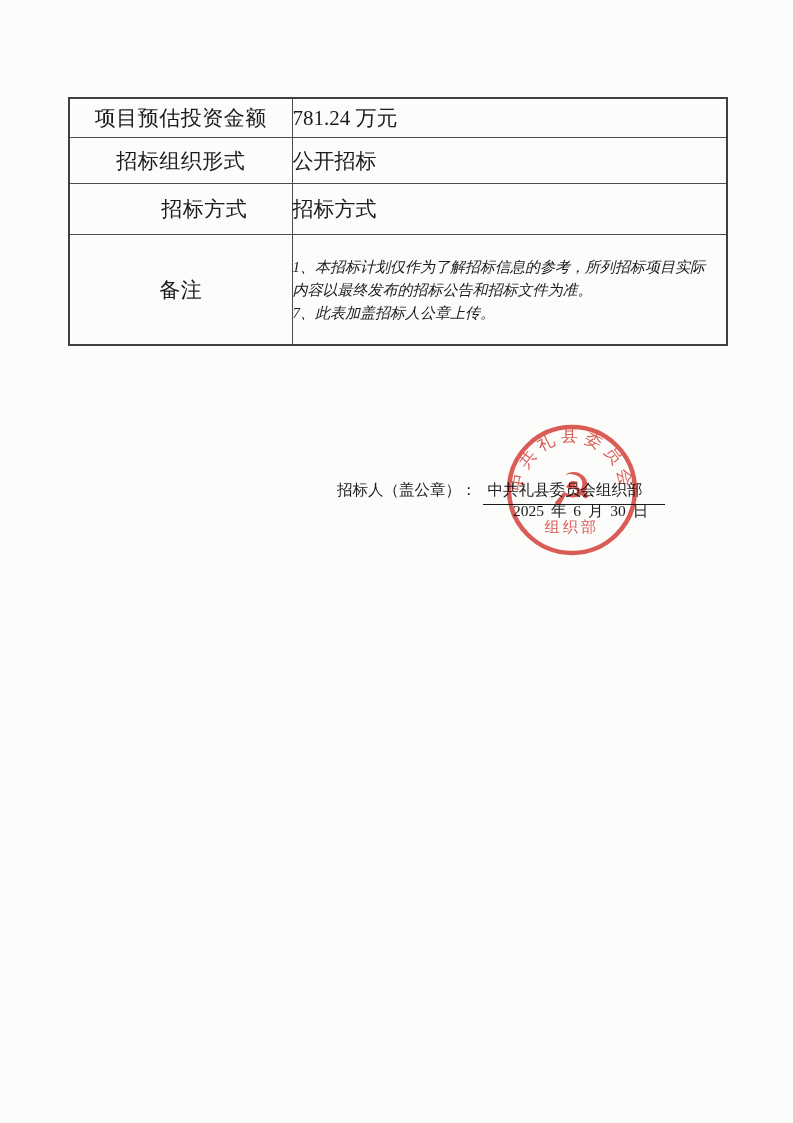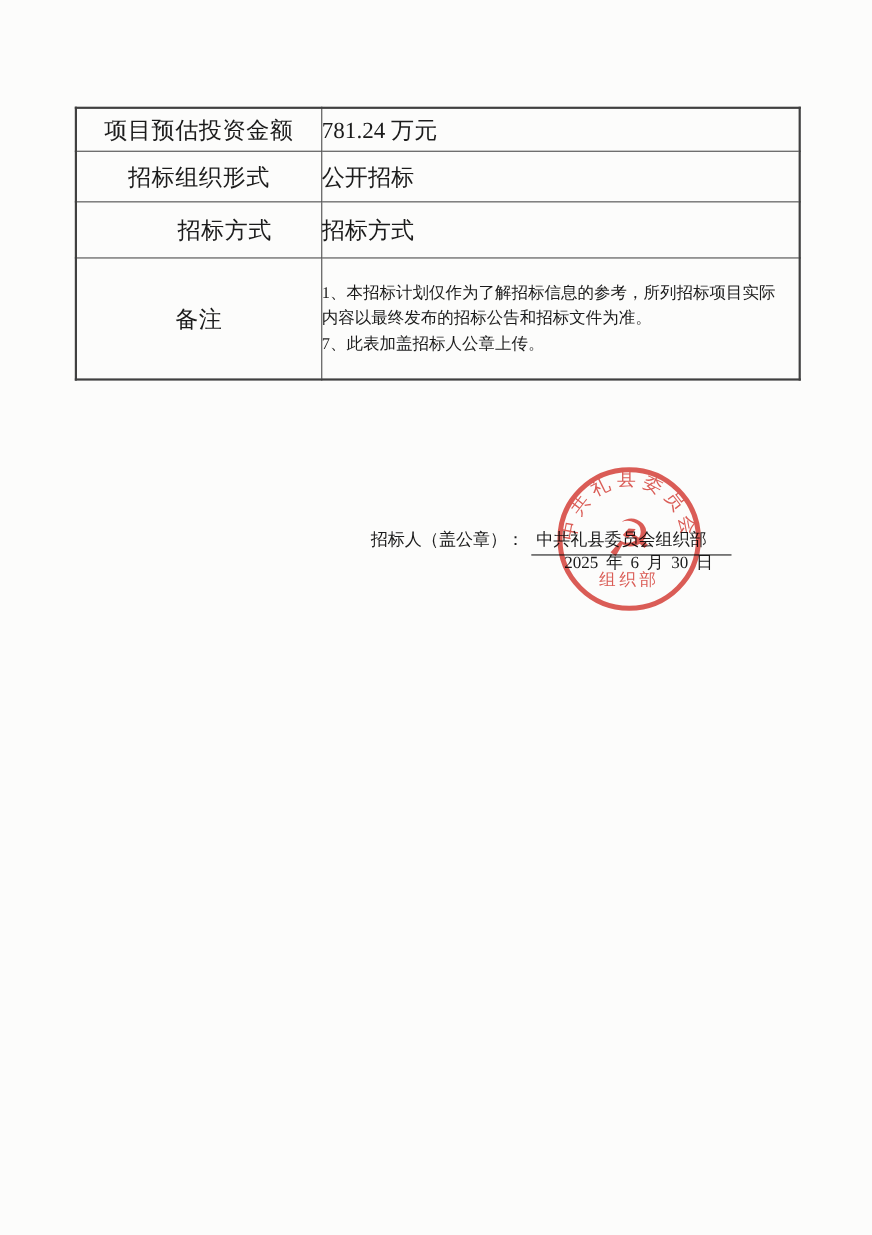--- a/index.html
+++ b/index.html
@@ -32,20 +32,21 @@
   tr.r1 td { height:36px; }
   tr.r2 td { height:43px;margin-left:30px; }
   tr.r3 td { height:48px;padding-left:48px; }
   tr.r4 td { height:57px; }
   tr.r5 td { height:57px; }
   tr.r6 td { height:95px; }
   td.cell-remark {
     padding:8px 10px 6px 9px;
     line-height:23px;
     font-size:15px;
+    font-style:italic;
   }
 
   
   .sig-line {
     position:absolute; left:337px; top:456px;
     font-size:15.5px; white-space:nowrap;margin-top:24px;
   }
   .sig-name {
     display:inline-block;
     border-bottom:1.5px solid #1b1b1b;

